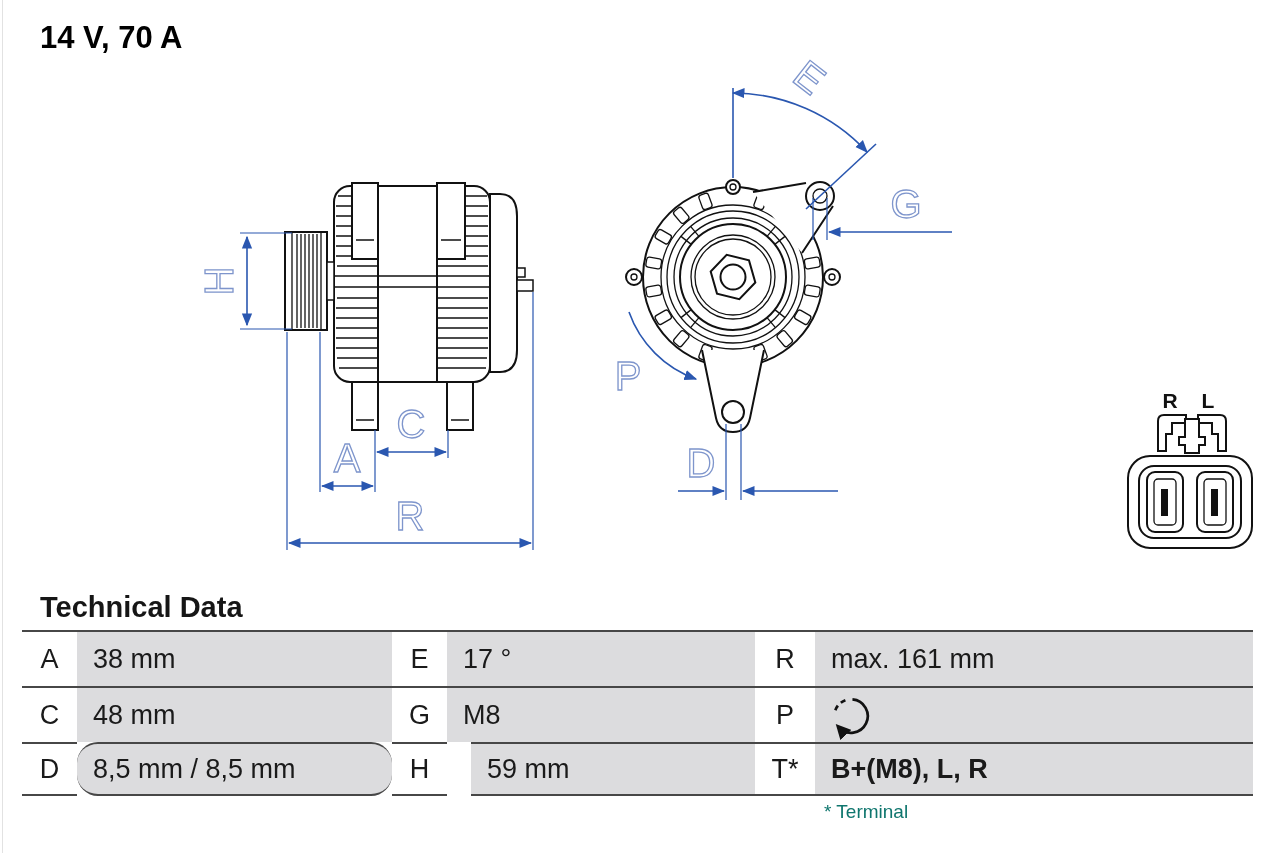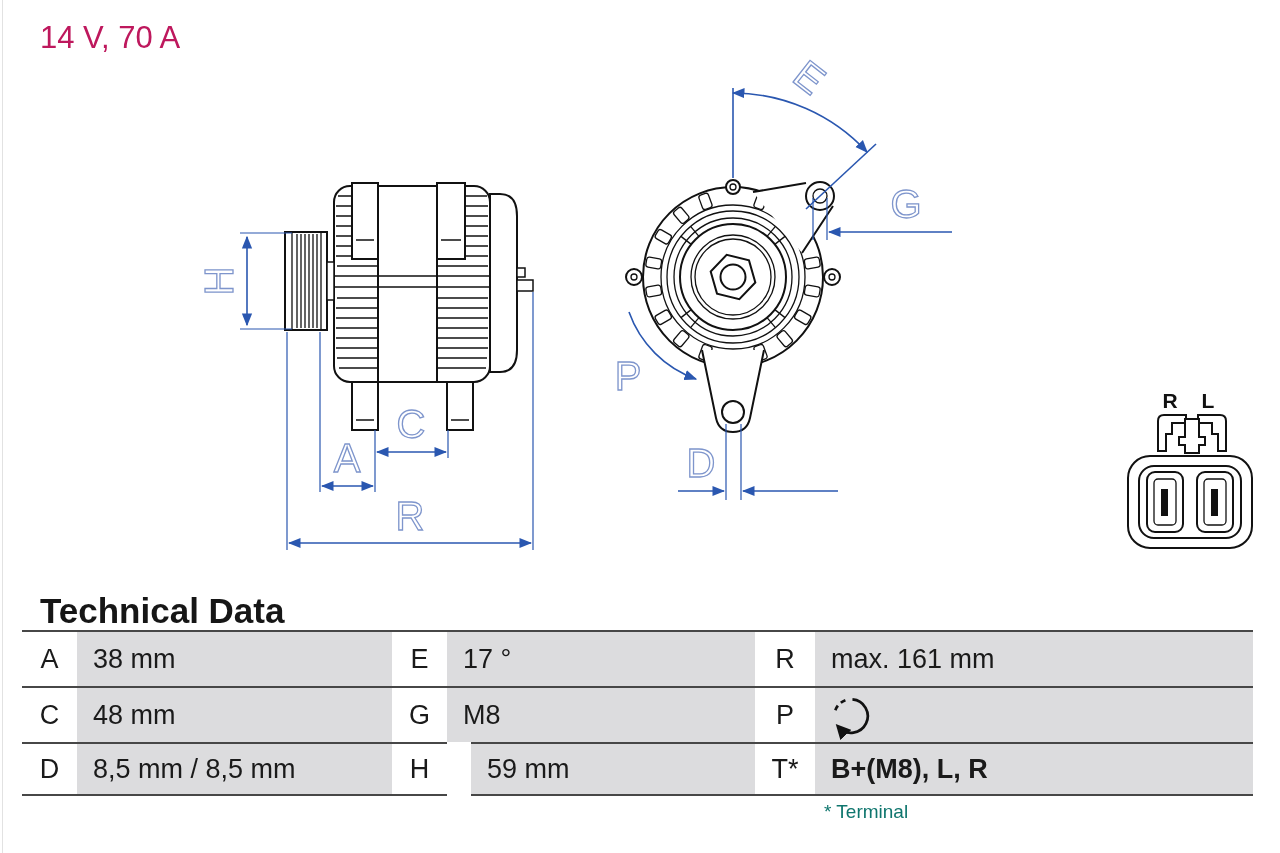--- a/index.html
+++ b/index.html
@@ -1,35 +1,35 @@
 <!DOCTYPE html>
 <html><head>
 <meta charset="utf-8">
 <style>
   html,body{margin:0;padding:0;}
   body{width:1280px;height:853px;position:relative;background:#ffffff;
        font-family:"Liberation Sans",sans-serif;color:#1a1a1a;overflow:hidden;}
   .edge-line{position:absolute;left:2px;top:0;width:1px;height:853px;background:#e2e2e2;}
-  .rating{position:absolute;left:40px;top:20px;font-size:31px;font-weight:400;color:#be185d;}
+  .rating{position:absolute;left:40px;top:20px;font-size:31px;font-weight:700;color:#000000;}
   .drawing-svg{position:absolute;left:0;top:0;width:1280px;height:580px;}
 
   
   .blk{stroke:#111;fill:none;stroke-width:2;}
   .blkthin{stroke:#111;fill:none;stroke-width:1.3;}
   .blkfill{stroke:#111;fill:#fff;stroke-width:2;}
   .blkfill-thin{stroke:#111;fill:#fff;stroke-width:1.5;}
   .dim{stroke:#2a57b0;fill:none;stroke-width:1.6;}
   .ext{stroke:#2a57b0;fill:none;stroke-width:1.2;}
   .dim-label{font-family:"Liberation Sans",sans-serif;font-size:40px;fill:none;
              stroke:#7e95cc;stroke-width:1.3;text-anchor:middle;}
   .conn-label{font-family:"Liberation Sans",sans-serif;font-size:21px;font-weight:600;
               fill:#111;stroke:none;text-anchor:middle;}
 
   
-  .td-heading{position:absolute;left:40px;top:591px;font-size:35px;font-weight:700;color:#161616;}
+  .td-heading{position:absolute;left:40px;top:591px;font-size:29px;font-weight:700;color:#161616;}
   .td-table{position:absolute;left:22px;top:630px;width:1231px;
             display:grid;grid-template-columns:55px 315px 55px 308px 60px 438px;
             grid-template-rows:56px 56px 54px;}
   .td-row-line{border-top:2px solid #474747;}
   .cell{display:flex;align-items:center;font-size:27px;color:#1a1a1a;box-sizing:border-box;}
   .cell.k{background:#ffffff;justify-content:center;}
   .cell.v{background:#dcdcde;padding-left:16px;}
   .rot-icon{margin-top:2px;}
   .td-footnote{position:absolute;left:824px;top:801px;font-size:19px;color:#0f766e;}
 </style>
@@ -233,21 +233,21 @@
       </defs>
       <path d="M4 17.5 A16 16 0 0 1 16.2 7.2" fill="none" stroke="#111" stroke-width="2.6" stroke-dasharray="5 4"></path>
       <path d="M20.4 7.1 A16 16 0 1 1 7.3 33.9" fill="none" stroke="#111" stroke-width="2.6" marker-end="url(#akk)"></path>
     </svg>
     <span></span>
   </div>
 
   <div class="cell k td-row-line" style="border-bottom:2px solid #474747;">
       <span>D</span>
     </div>
-  <div class="cell v td-row-line" style="border-bottom:2px solid #474747;">
+  <div class="cell v td-row-line" style="border-bottom:2px solid #474747;border-radius:21px;">
       <span>8,5 mm / 8,5 mm</span>
     </div>
   <div class="cell k td-row-line" style="border-bottom:2px solid #474747;">
       <span>H</span>
     </div>
   <div class="cell v td-row-line" style="border-bottom:2px solid #474747;margin-left:24px;">
       <span>59 mm</span>
     </div>
   <div class="cell k td-row-line" style="border-bottom:2px solid #474747;">
       <span>T*</span>

